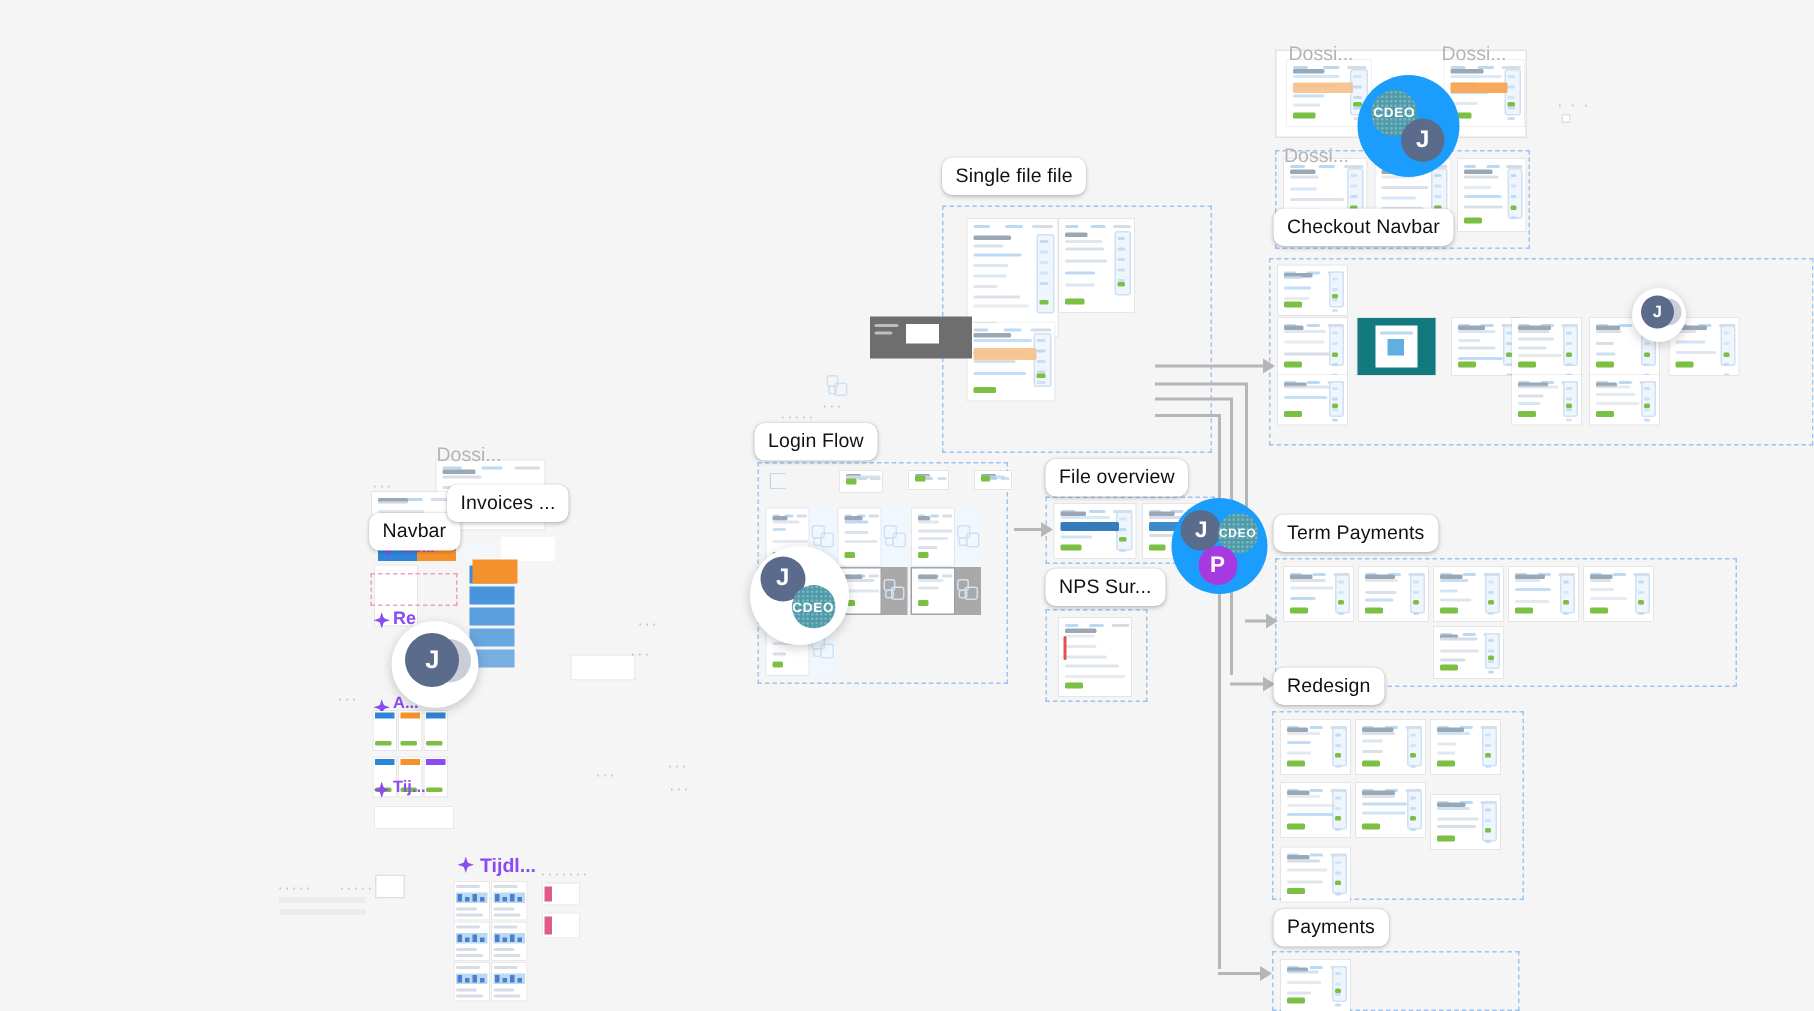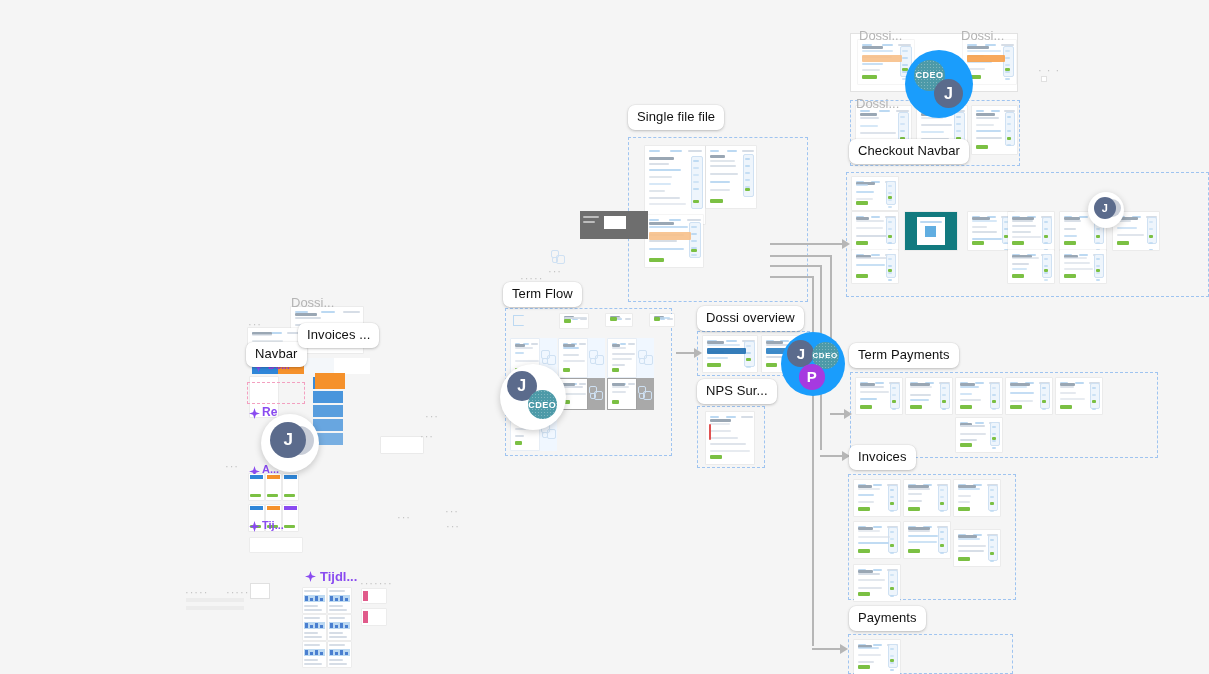--- a/index.html
+++ b/index.html
@@ -939,26 +939,26 @@
     <div class="conn" style="left:830px;top:365px;width:12px;height:2px;"></div>
     <div class="conn" style="left:820px;top:265px;width:2px;height:185px;"></div>
     <div class="conn" style="left:812px;top:276px;width:2px;height:370px;"></div>
     <div class="conn" style="left:830px;top:413px;width:14px;height:2px;"></div>
     <div class="arrow" style="left:844px;top:409px;"></div>
     <div class="conn" style="left:820px;top:455px;width:24px;height:2px;"></div>
     <div class="arrow" style="left:842px;top:451px;"></div>
     <div class="conn" style="left:812px;top:648px;width:30px;height:2px;"></div>
     <div class="arrow" style="left:840px;top:644px;"></div>
     <div class="chip" style="left:628px;top:105px;">Single file file</div>
-    <div class="chip" style="left:503px;top:282px;">Term Flow</div>
-    <div class="chip" style="left:697px;top:306px;">Dossi overview</div>
+    <div class="chip" style="left:503px;top:282px;">Login Flow</div>
+    <div class="chip" style="left:697px;top:306px;">File overview</div>
     <div class="chip" style="left:697px;top:379px;">NPS Sur...</div>
     <div class="chip" style="left:849px;top:139px;">Checkout Navbar</div>
     <div class="chip" style="left:849px;top:343px;">Term Payments</div>
-    <div class="chip" style="left:849px;top:445px;">Invoices</div>
+    <div class="chip" style="left:849px;top:445px;">Redesign</div>
     <div class="chip" style="left:849px;top:606px;">Payments</div>
     <div class="chip" style="left:246px;top:342px;">Navbar</div>
     <div class="chip" style="left:298px;top:323px;">Invoices ...</div>
     <div class="flabel" style="left:859px;top:28px;color:#b4b4b4;">Dossi...</div>
     <div class="flabel" style="left:961px;top:28px;color:#b4b4b4;">Dossi...</div>
     <div class="flabel" style="left:856px;top:96px;color:#b4b4b4;">Dossi...</div>
     <div class="flabel" style="left:291px;top:295px;color:#b4b4b4;">Dossi...</div>
     <div class="flabel purple" style="left:320px;top:569px;color:#8a4bf0;">Tijdl...</div>
     <div class="bubble" style="left:905px;top:50px;width:68px;height:68px;background:#1a9dfc;">
       <div class="av cdeo" style="position:absolute;left:8.84px;top:9.520000000000001px;width:31.28px;height:31.28px;font-size:9px;">CDEO</div>

